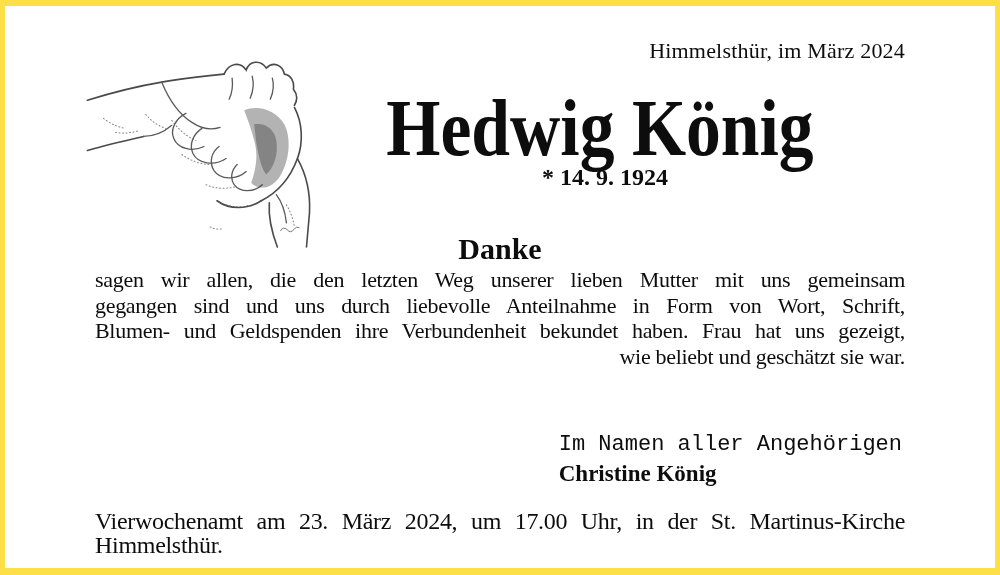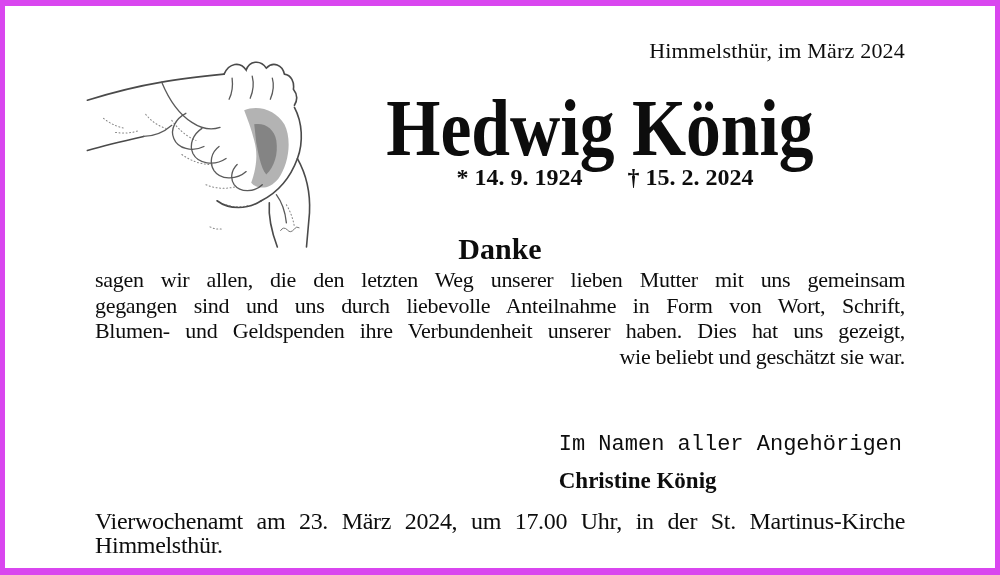--- a/index.html
+++ b/index.html
@@ -9,21 +9,21 @@
     height: 575px;
     overflow: hidden;
     background: #000;
     font-family: "Liberation Serif", "DejaVu Serif", serif;
   }
   .frame {
     position: absolute;
     inset: 0;
     width: 1000px;
     height: 575px;
-    background: #d946ef;
+    background: #fde047;
   }
   .paper {
     position: absolute;
     left: 5px;
     top: 6px;
     right: 5px;
     bottom: 7px;
     background: #ffffff;
     color: #0d0d0d;
   }
@@ -89,21 +89,21 @@
   .closing-line {
     font-size: 22px;
     line-height: 26px;
     white-space: nowrap;
     font-family: Liberation Mono, monospace;
   }
   .signature-name {
     font-size: 23px;
     font-weight: bold;
     line-height: 26px;
-    margin-top: 10px;
+    margin-top: 3px;
     white-space: nowrap;
   }
   .service-line {
     position: absolute;
     top: 503px;
     left: 90px;
     width: 810px;
     font-size: 24px;
     line-height: 24px;
     letter-spacing: -0.3px;
@@ -164,29 +164,28 @@
         <path d="M194,176 q3,-5 7,-1 q3,4 7,-1 q2,-3 5,-1" fill="none" stroke="#666" stroke-width="0.9"></path>
       </svg>
     </div>
 
     <div class="dateline">Himmelsthür, im März 2024</div>
 
     <div class="deceased-name">Hedwig König</div>
 
     <div class="dates-row">
       <span>* 14. 9. 1924</span>
-      <span>† 15. 2. 2024</span>
     </div>
 
     <div class="thanks-heading">Danke</div>
 
     <div class="body-par p1">
       <div class="jline">sagen wir allen, die den letzten Weg unserer lieben Mutter mit uns gemeinsam</div>
       <div class="jline">gegangen sind und uns durch liebevolle Anteilnahme in Form von Wort, Schrift,</div>
-      <div class="jline">Blumen- und Geldspenden ihre Verbundenheit unserer haben. Dies hat uns gezeigt,</div>
+      <div class="jline">Blumen- und Geldspenden ihre Verbundenheit bekundet haben. Frau hat uns gezeigt,</div>
       <div class="lline">wie beliebt und geschätzt sie war.</div>
     </div>
 
 
     <div class="sig-block">
       <div class="closing-line">Im Namen aller Angehörigen</div>
       <div class="signature-name">Christine König</div>
     </div>
 
     <div class="service-line">Vierwochenamt am 23. März 2024, um 17.00 Uhr, in der St. Martinus-Kirche Himmelsthür.</div>

